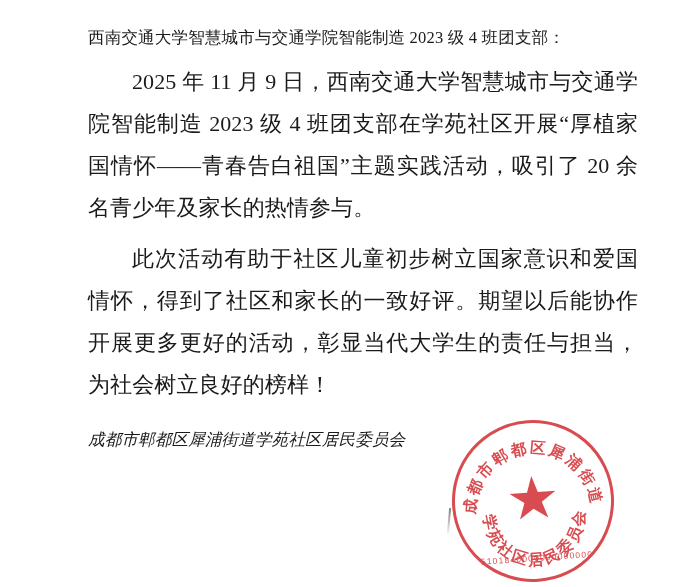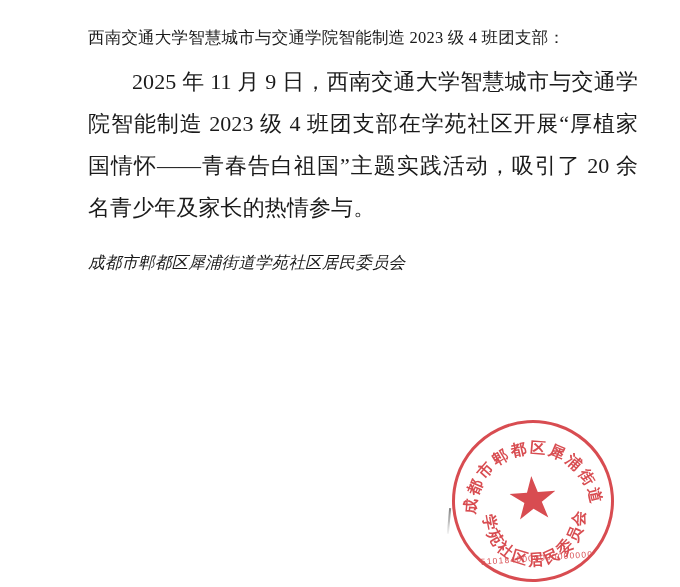--- a/index.html
+++ b/index.html
@@ -123,20 +123,21 @@
   }
 </style>
 </head>
 <body>
 
 <div class="page">
 
   <p class="doc-title">西南交通大学智慧城市与交通学院智能制造 2023 级 4 班团支部：</p>
 
   <p class="para">2025 年 11 月 9 日，西南交通大学智慧城市与交通学院智能制造 2023 级 4 班团支部在学苑社区开展“厚植家国情怀——青春告白祖国”主题实践活动，吸引了 20 余名青少年及家长的热情参与。</p>
+  <p class="para spaced">此次活动有助于社区儿童初步树立国家意识和爱国情怀，得到了社区和家长的一致好评。期望以后能协作开展更多更好的活动，彰显当代大学生的责任与担当，为社会树立良好的榜样！</p>
 
   <div class="signature-block">
     <div class="signature">成都市郫都区犀浦街道学苑社区居民委员会</div>
   </div>
 
   <div class="seal">
     <div class="seal-inner"></div>
     <svg class="seal-arc" viewBox="0 0 156 156">
       <defs>
         <path id="arcTop" d="M 20,88 A 58,58 0 0 1 136,88"></path>

